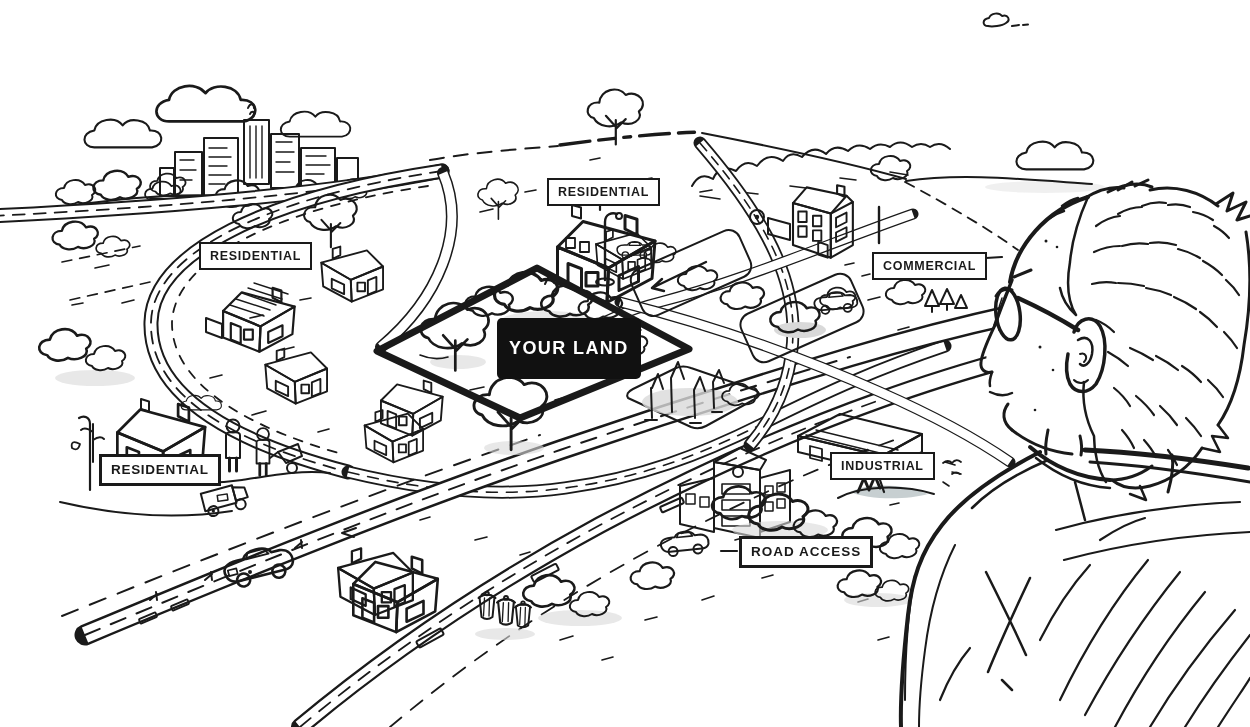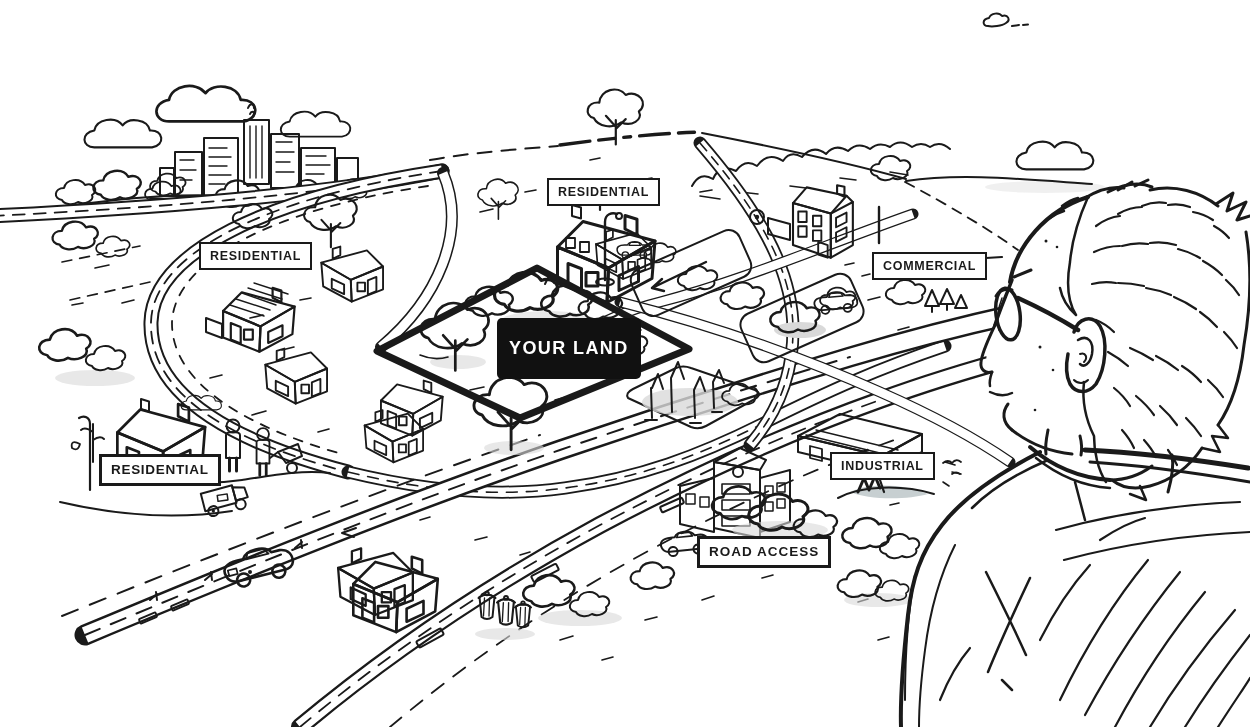--- a/index.html
+++ b/index.html
@@ -463,14 +463,14 @@
       </g>
     </g>
   </svg>
 
   <div class="map-label" style="left:547px;top:178px;">RESIDENTIAL</div>
   <div class="map-label" style="left:199px;top:242px;">RESIDENTIAL</div>
   <div class="map-label big" style="left:99px;top:454px;">RESIDENTIAL</div>
   <div class="map-label" style="left:872px;top:252px;">COMMERCIAL</div>
   <div class="map-label inverted" style="left:497px;top:318px;">YOUR LAND</div>
   <div class="map-label" style="left:830px;top:452px;">INDUSTRIAL</div>
-  <div class="map-label big" style="left:697px;top:536px;letter-spacing:1px;">ROAD ACCESS</div>
+  <div class="map-label big" style="left:739px;top:536px;letter-spacing:1px;">ROAD ACCESS</div>
 </div>
 
 </body></html>

